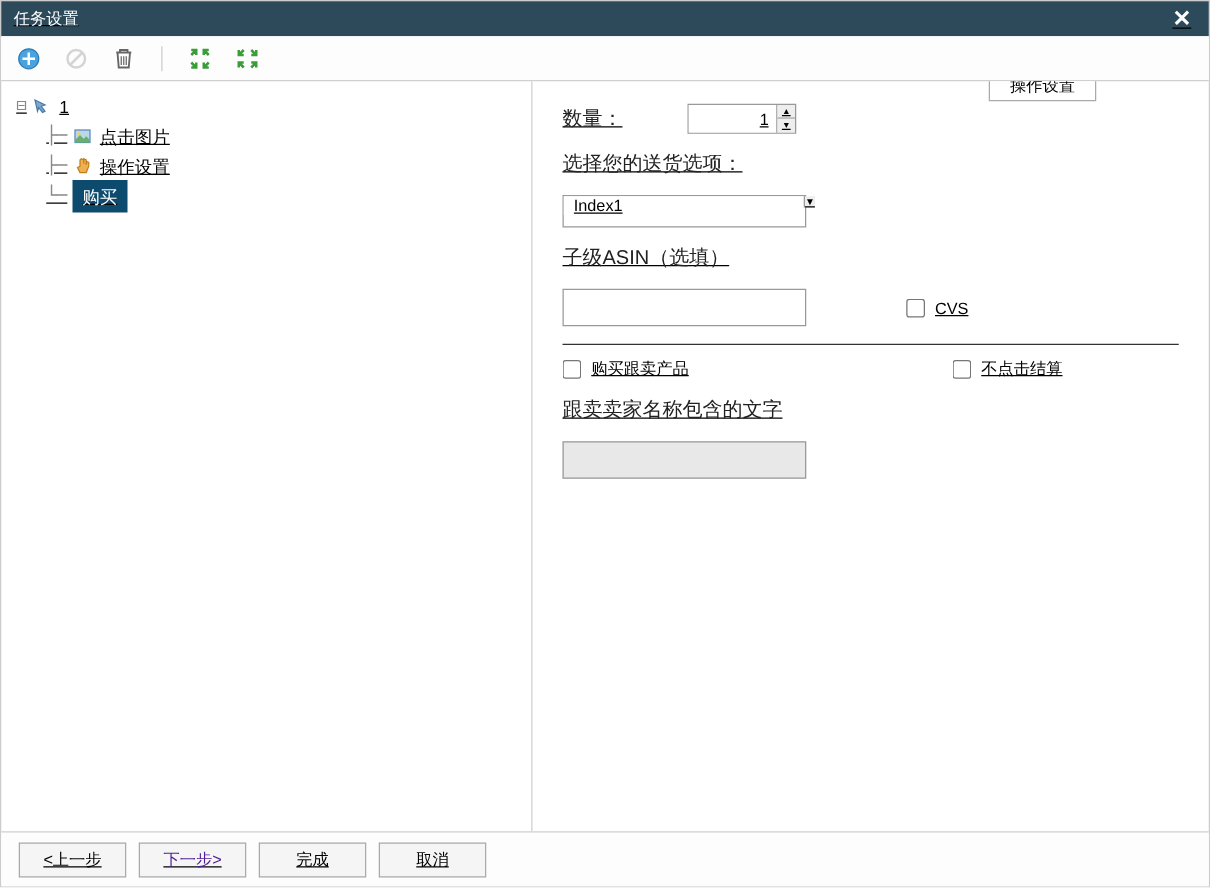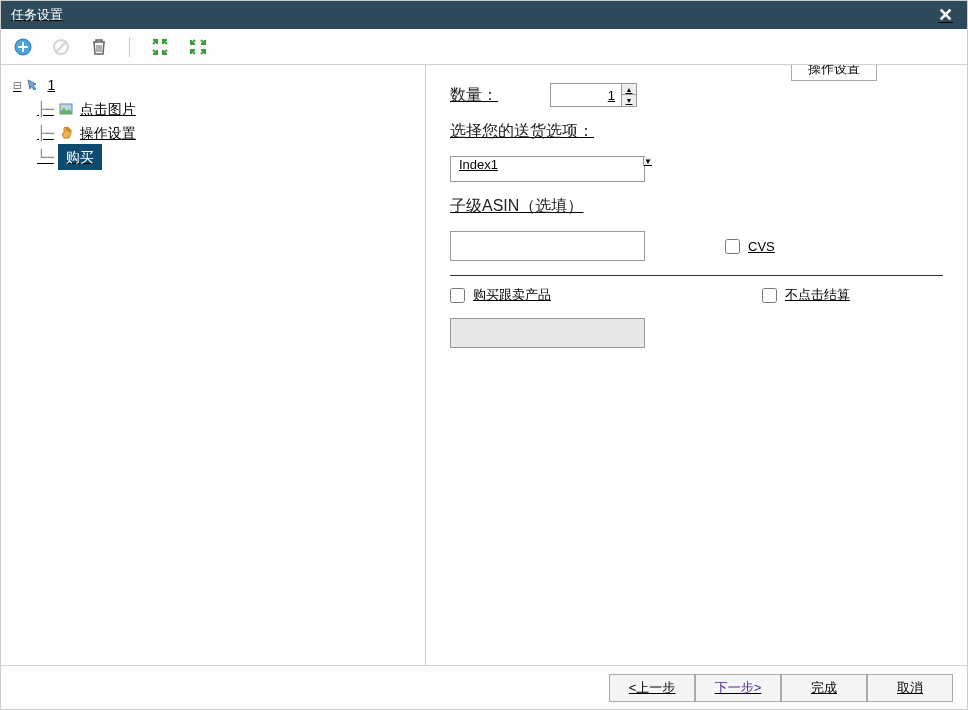--- a/index.html
+++ b/index.html
@@ -202,22 +202,23 @@
     .hr {
       border: none;
       border-top: 1px solid #333;
       margin: 8px 0 10px 0;
     }
     .footer {
       height: 44px;
       border-top: 1px solid #d0d0d0;
       display: flex;
       align-items: center;
-      justify-content: flex-end;
+      justify-content: flex-start;
       padding: 0 14px;
+      gap: 10px;
       background: #fdfdfd;
     }
     .footer button {
       min-width: 86px;
       height: 28px;
       border: 1px solid #aaa;
       background: #f5f5f5;
       font-size: 13px;
       cursor: pointer;
     }
@@ -351,20 +352,23 @@
         <label class="checkbox-wrap">
           <input type="checkbox" style="">
           <span>购买跟卖产品</span>
         </label>
         <label class="checkbox-wrap">
           <input type="checkbox" style="">
           <span>不点击结算</span>
         </label>
       </div>
 
+      <div class="form-row">
+        <span class="form-label">跟卖卖家名称包含的文字</span>
+      </div>
 
       <div class="form-row">
         <input class="text-input disabled" type="text" disabled="" value="" style="">
       </div>
     </div>
   </div>
 
   <div class="footer">
     <button>&lt;上一步</button>
     <button class="disabled" disabled="">下一步&gt;</button>

